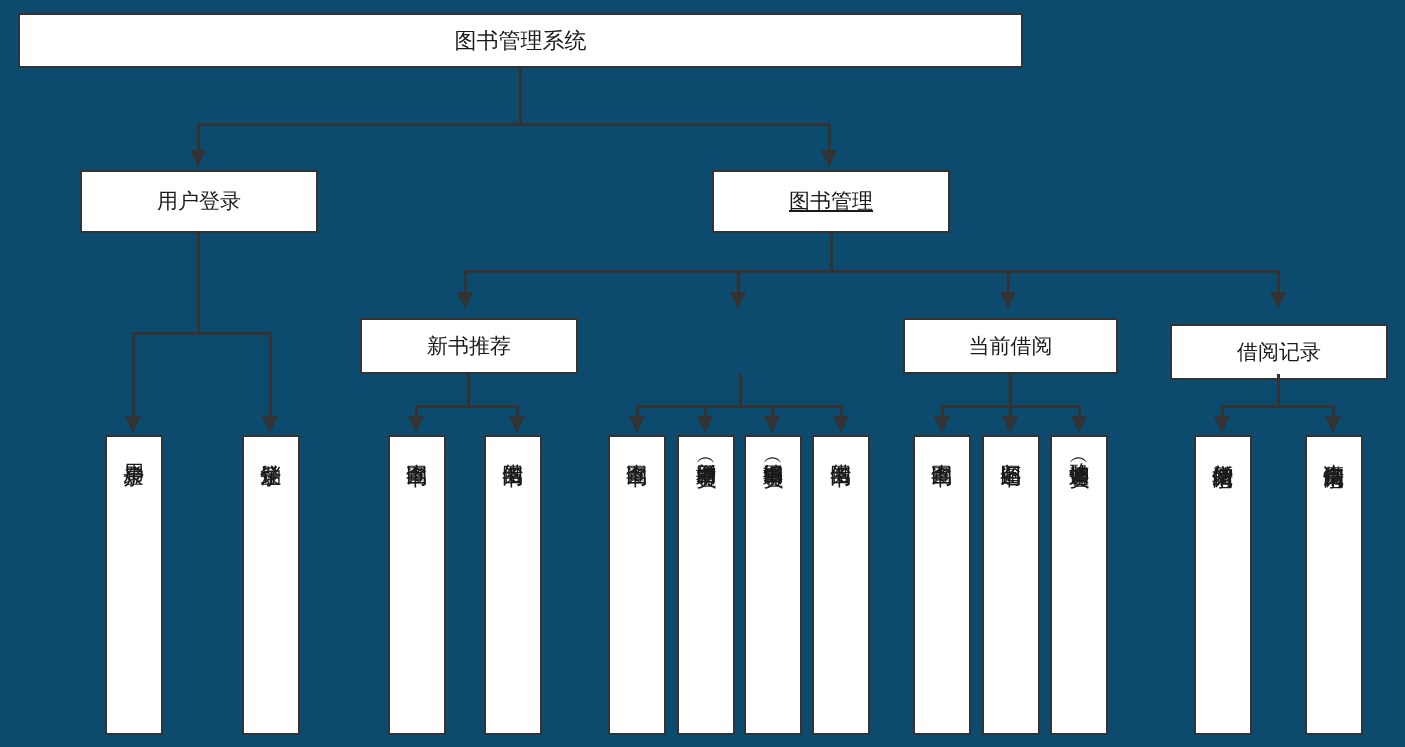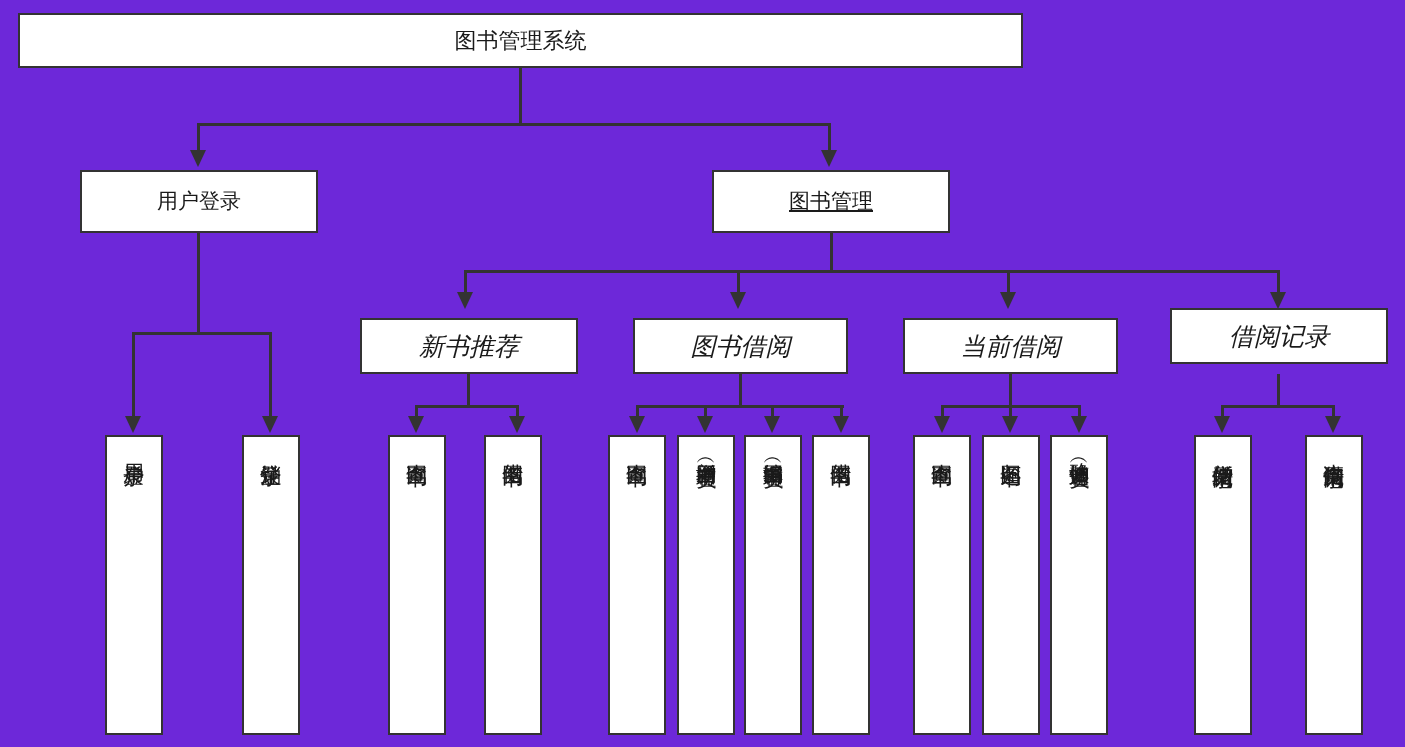--- a/index.html
+++ b/index.html
@@ -7,21 +7,21 @@
     padding: 0;
     background: #ffffff;
   }
   body {
     font-family: "Liberation Sans", "DejaVu Sans", sans-serif;
   }
   #canvas {
     position: relative;
     width: 1405px;
     height: 747px;
-    background: #6d28d9;
+    background: #0c4a6e;
     overflow: hidden;
   }
   
   .node {
     position: absolute;
     box-sizing: border-box;
     background: #ffffff;
     border: 2px solid #333333;
     display: flex;
     align-items: center;
@@ -43,21 +43,21 @@
     border-width: 2px;
   }
   #node-root .node-label { font-size: 22px; }
 
   
   .lvl1 { height: 63px; }
   .lvl1 .node-label { font-size: 21px; }
 
   
   .lvl2 { height: 56px; }
-  .lvl2 .node-label { font-size: 25px; font-style: italic; }
+  .lvl2 .node-label { font-size: 21px; }
 
   
   .leaf {
     align-items: flex-start;
     justify-content: center;
     padding-top: 10px;
   }
   .leaf .node-label {
     writing-mode: vertical-rl;
     text-orientation: upright;
@@ -143,27 +143,24 @@
   <div class="vline" style="left:1007px; top:270px; height:22px;"></div>
   <div class="vline" style="left:1277px; top:270px; height:22px;"></div>
   <div class="arrow" style="left:457px; top:292px;"></div>
   <div class="arrow" style="left:730px; top:292px;"></div>
   <div class="arrow" style="left:1000px; top:292px;"></div>
   <div class="arrow" style="left:1270px; top:292px;"></div>
 
   <div class="node lvl2" style="left:360px; top:318px; width:218px;">
     <span class="node-label">新书推荐</span>
   </div>
-  <div class="node lvl2" style="left:633px; top:318px; width:215px;">
-    <span class="node-label">图书借阅</span>
-  </div>
   <div class="node lvl2" style="left:903px; top:318px; width:215px;">
     <span class="node-label">当前借阅</span>
   </div>
-  <div class="node lvl2" style="left:1170px; top:308px; width:218px;">
+  <div class="node lvl2" style="left:1170px; top:324px; width:218px;">
     <span class="node-label">借阅记录</span>
   </div>
 
   <div class="vline" style="left:467px; top:374px; height:34px;"></div>
   <div class="hline" style="left:415px; top:405px; width:104px;"></div>
   <div class="vline" style="left:415px; top:405px; height:11px;"></div>
   <div class="vline" style="left:516px; top:405px; height:11px;"></div>
   <div class="arrow" style="left:408px; top:416px;"></div>
   <div class="arrow" style="left:509px; top:416px;"></div>
 

